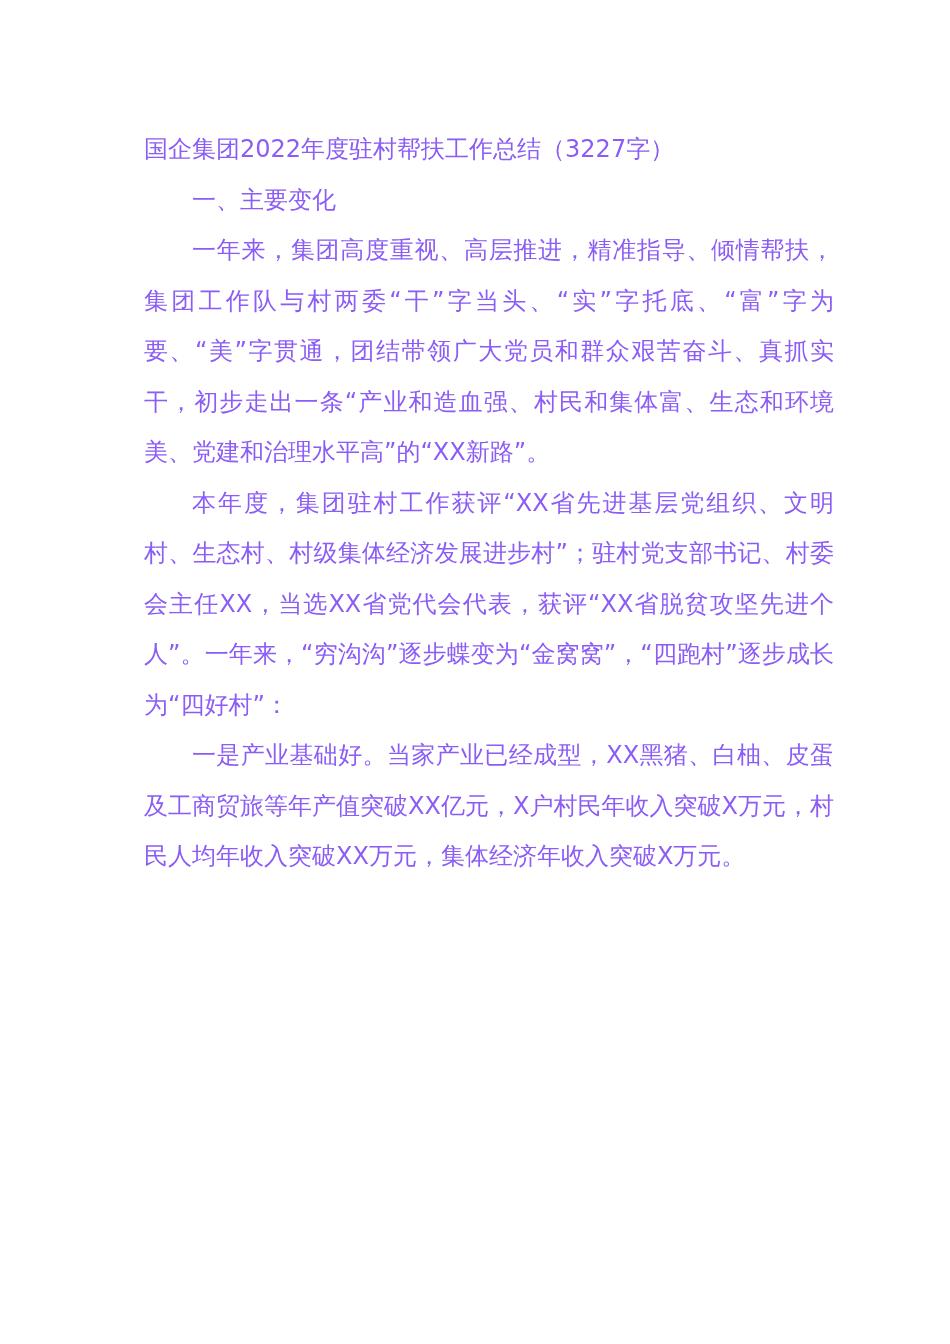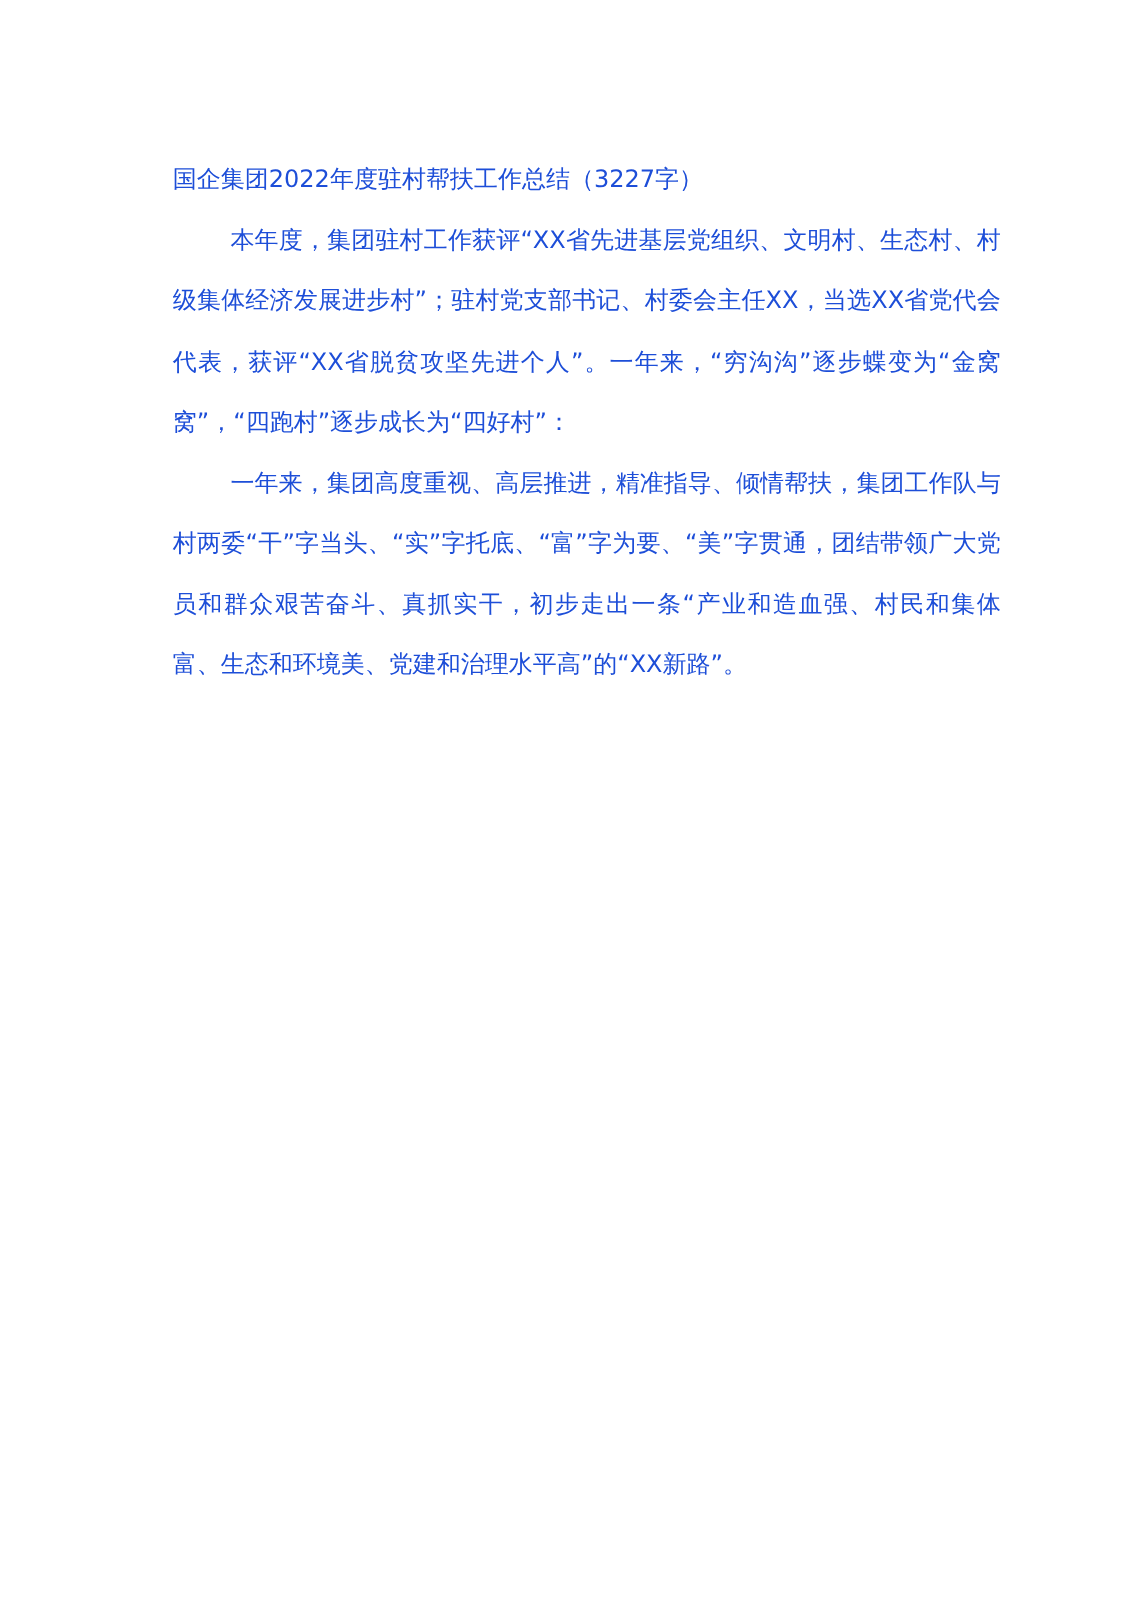--- a/index.html
+++ b/index.html
@@ -12,36 +12,38 @@
       height: 1344px;
       position: relative;
       overflow: hidden;
     }
     .page {
       position: absolute;
       left: 144px;
       top: 124px;
       width: 690px;
       font-family: "DejaVu Sans", "Liberation Sans", sans-serif;
-      font-size: 20px;
+      font-size: 24px;
       line-height: 50.5px;
-      color: #1d4ed8;
+      color: #8b5cf6;
       text-align: justify;
     }
     .page p {
       margin: 0;
       padding: 0;
     }
     .title {
       text-indent: 0;
     }
     .indent {
       text-indent: 48px;
     }
   </style>
 </head>
 <body>
 
 <div class="page">
   <p class="title">国企集团2022年度驻村帮扶工作总结（3227字）</p>
+  <p class="indent">一、主要变化</p>
+  <p class="indent">一年来，集团高度重视、高层推进，精准指导、倾情帮扶，集团工作队与村两委“干”字当头、“实”字托底、“富”字为要、“美”字贯通，团结带领广大党员和群众艰苦奋斗、真抓实干，初步走出一条“产业和造血强、村民和集体富、生态和环境美、党建和治理水平高”的“XX新路”。</p>
   <p class="indent">本年度，集团驻村工作获评“XX省先进基层党组织、文明村、生态村、村级集体经济发展进步村”；驻村党支部书记、村委会主任XX，当选XX省党代会代表，获评“XX省脱贫攻坚先进个人”。一年来，“穷沟沟”逐步蝶变为“金窝窝”，“四跑村”逐步成长为“四好村”：</p>
-  <p class="indent">一年来，集团高度重视、高层推进，精准指导、倾情帮扶，集团工作队与村两委“干”字当头、“实”字托底、“富”字为要、“美”字贯通，团结带领广大党员和群众艰苦奋斗、真抓实干，初步走出一条“产业和造血强、村民和集体富、生态和环境美、党建和治理水平高”的“XX新路”。</p>
+  <p class="indent">一是产业基础好。当家产业已经成型，XX黑猪、白柚、皮蛋及工商贸旅等年产值突破XX亿元，X户村民年收入突破X万元，村民人均年收入突破XX万元，集体经济年收入突破X万元。</p>
 </div>
 
 </body></html>

